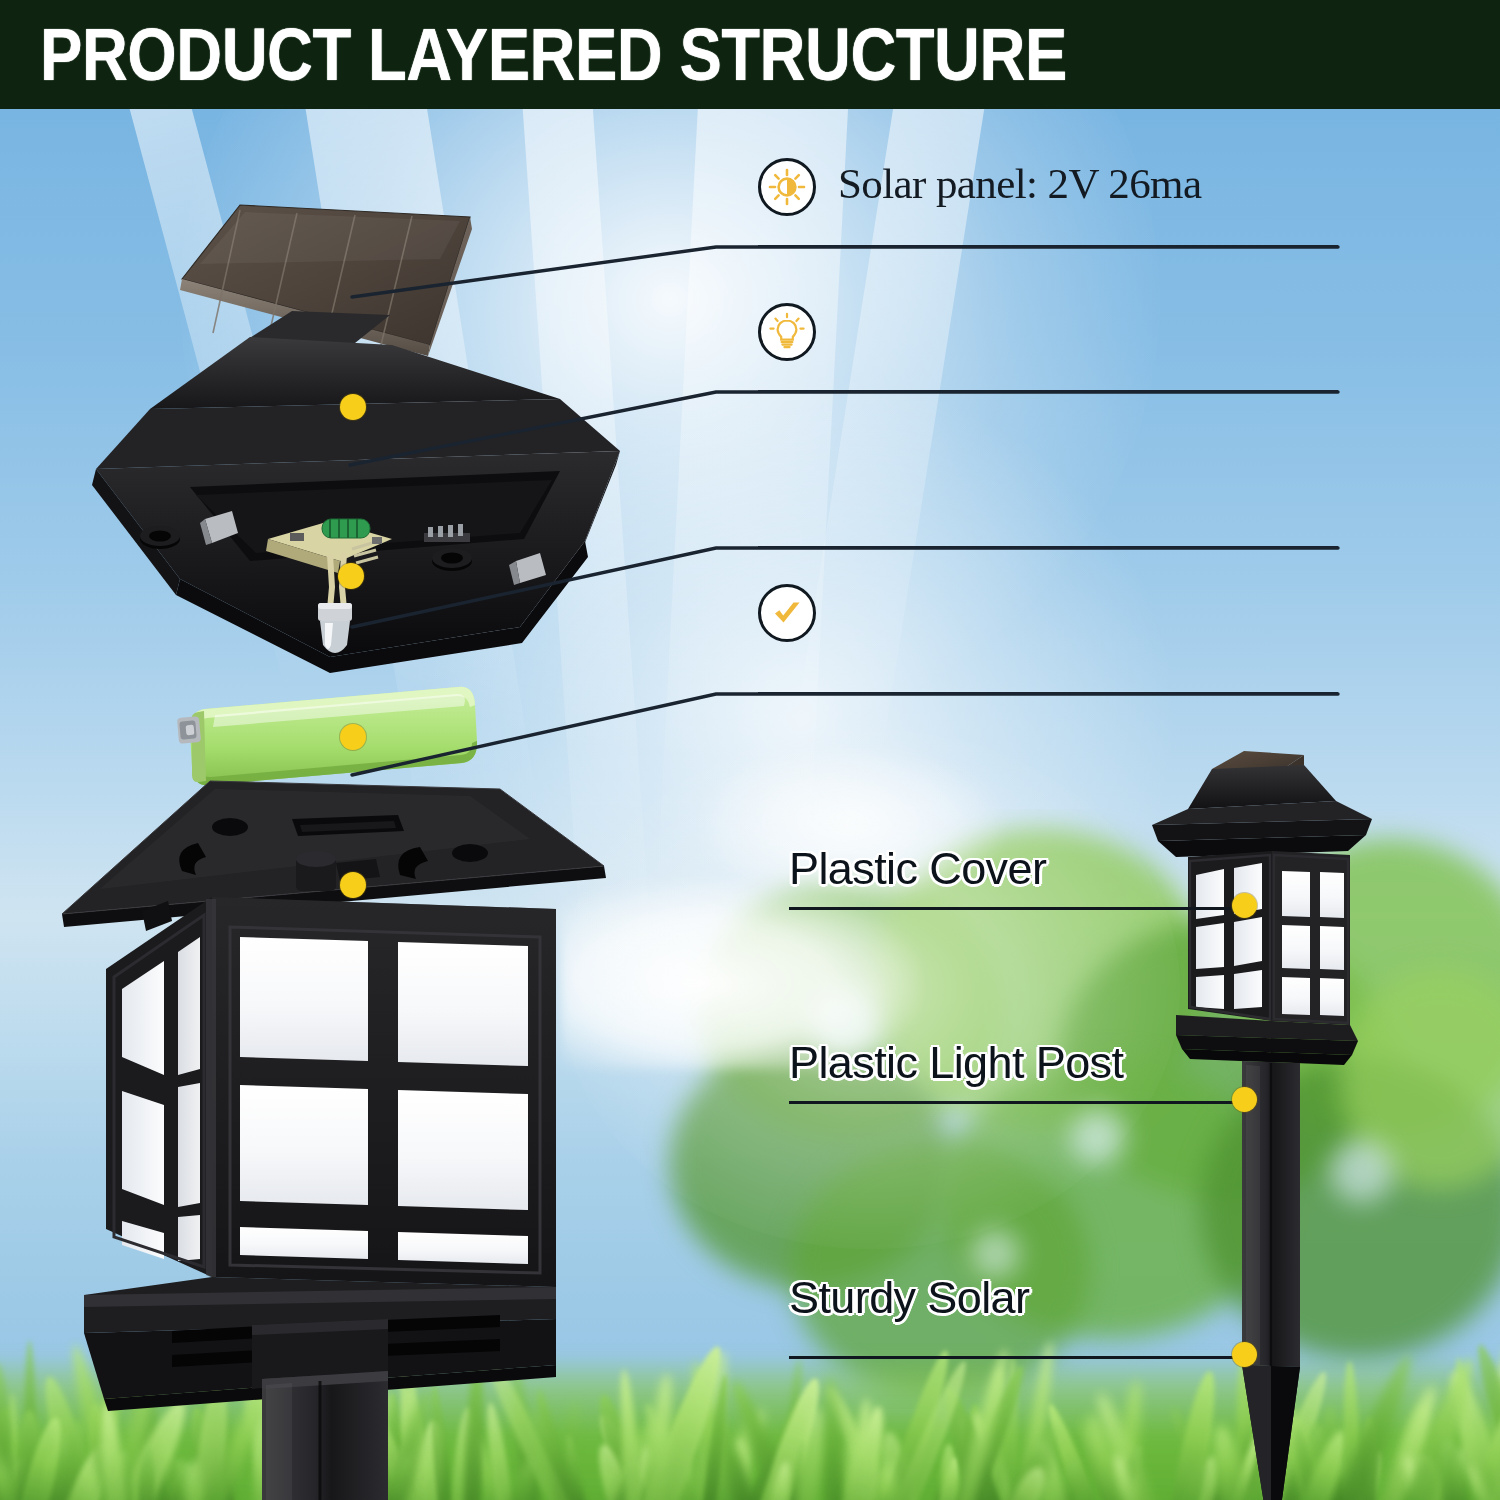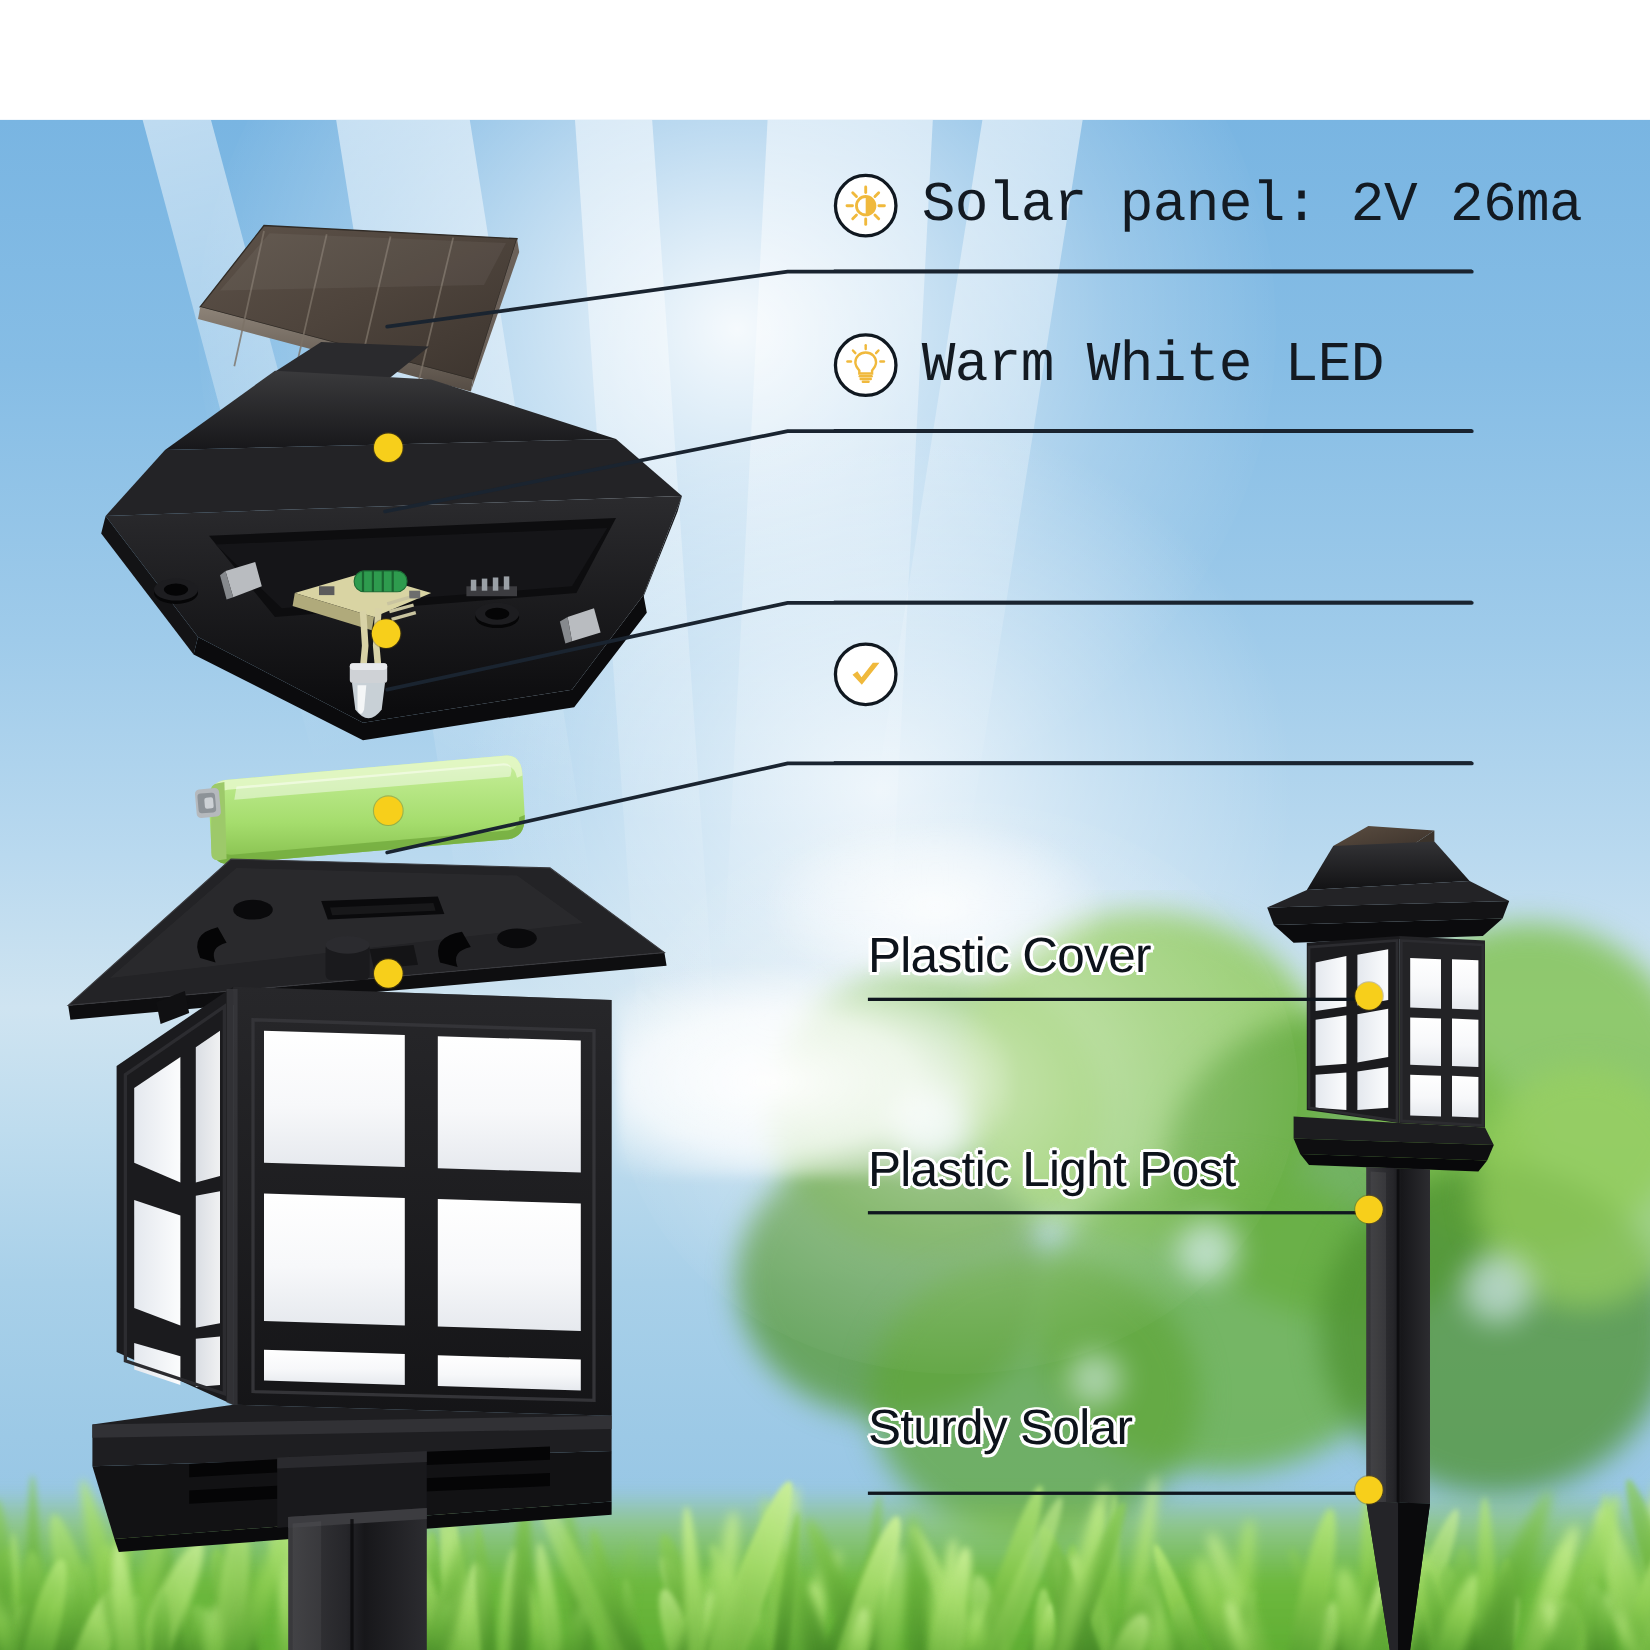--- a/index.html
+++ b/index.html
@@ -133,22 +133,22 @@
   .callout{position:absolute;}
   .callout .row{display:flex;align-items:flex-start;gap:22px;}
   .badge{
     flex:0 0 auto;width:58px;height:58px;border-radius:50%;
     background:#ffffff;border:3.5px solid #101820;
     display:flex;align-items:center;justify-content:center;
     box-sizing:border-box;
   }
   .badge svg{display:block;}
   .ctext{
-    font-family:Liberation Mono, monospace;
-    font-size:51px;line-height:1.14;color:#131a22;
+    font-family:Liberation Serif, serif;
+    font-size:43px;line-height:1.14;color:#131a22;
     letter-spacing:-0.6px;white-space:pre-line;font-weight:400;
     padding-top:1px;
     text-align:center;
   }
   .underline{
     position:absolute;height:0;border-top:3px solid #1a2430;
   }
 
   
   .plabel{
@@ -168,20 +168,23 @@
     background:#f7cf1b;box-shadow:0 0 0 1px rgba(120,95,0,0.35);
   }
   
   #leaders{position:absolute;left:0;top:0;width:1500px;height:1500px;pointer-events:none;}
 </style>
 </head>
 <body>
 
 <div id="stage">
 
+  <div id="header">
+    <div id="header-title">PRODUCT LAYERED STRUCTURE</div>
+  </div>
 
   <div id="scene">
     <div class="glow" id="glow-main"></div>
     <div class="ray" id="ray4"></div>
     <div class="ray" id="ray1"></div>
     <div class="ray" id="ray2"></div>
     <div class="ray" id="ray3"></div>
     <div class="ray" id="ray5"></div>
     <div class="glow" id="glow-mid"></div>
 
@@ -715,21 +718,20 @@
             <line x1="15.4" y1="32.6" x2="24.6" y2="32.6"></line>
             <line x1="17.4" y1="35.1" x2="22.6" y2="35.1"></line>
             <line x1="20" y1="1.8" x2="20" y2="5.2"></line>
             <line x1="8.4" y1="6.6" x2="10.6" y2="9"></line>
             <line x1="31.6" y1="6.6" x2="29.4" y2="9"></line>
             <line x1="3.4" y1="16.6" x2="6.6" y2="16.6"></line>
             <line x1="36.6" y1="16.6" x2="33.4" y2="16.6"></line>
           </g>
         </svg>
       </div>
-      <div class="ctext">Warm White LED</div>
     </div>
   </div>
   <div class="underline" style="left:758px;top:390px;width:580px;"></div>
 
   <div class="underline" style="left:758px;top:546px;width:580px;"></div>
 
   <div class="callout" style="left:758px;top:584px;">
     <div class="row">
       <div class="badge">
         <svg width="40" height="40" viewBox="0 0 40 40">

